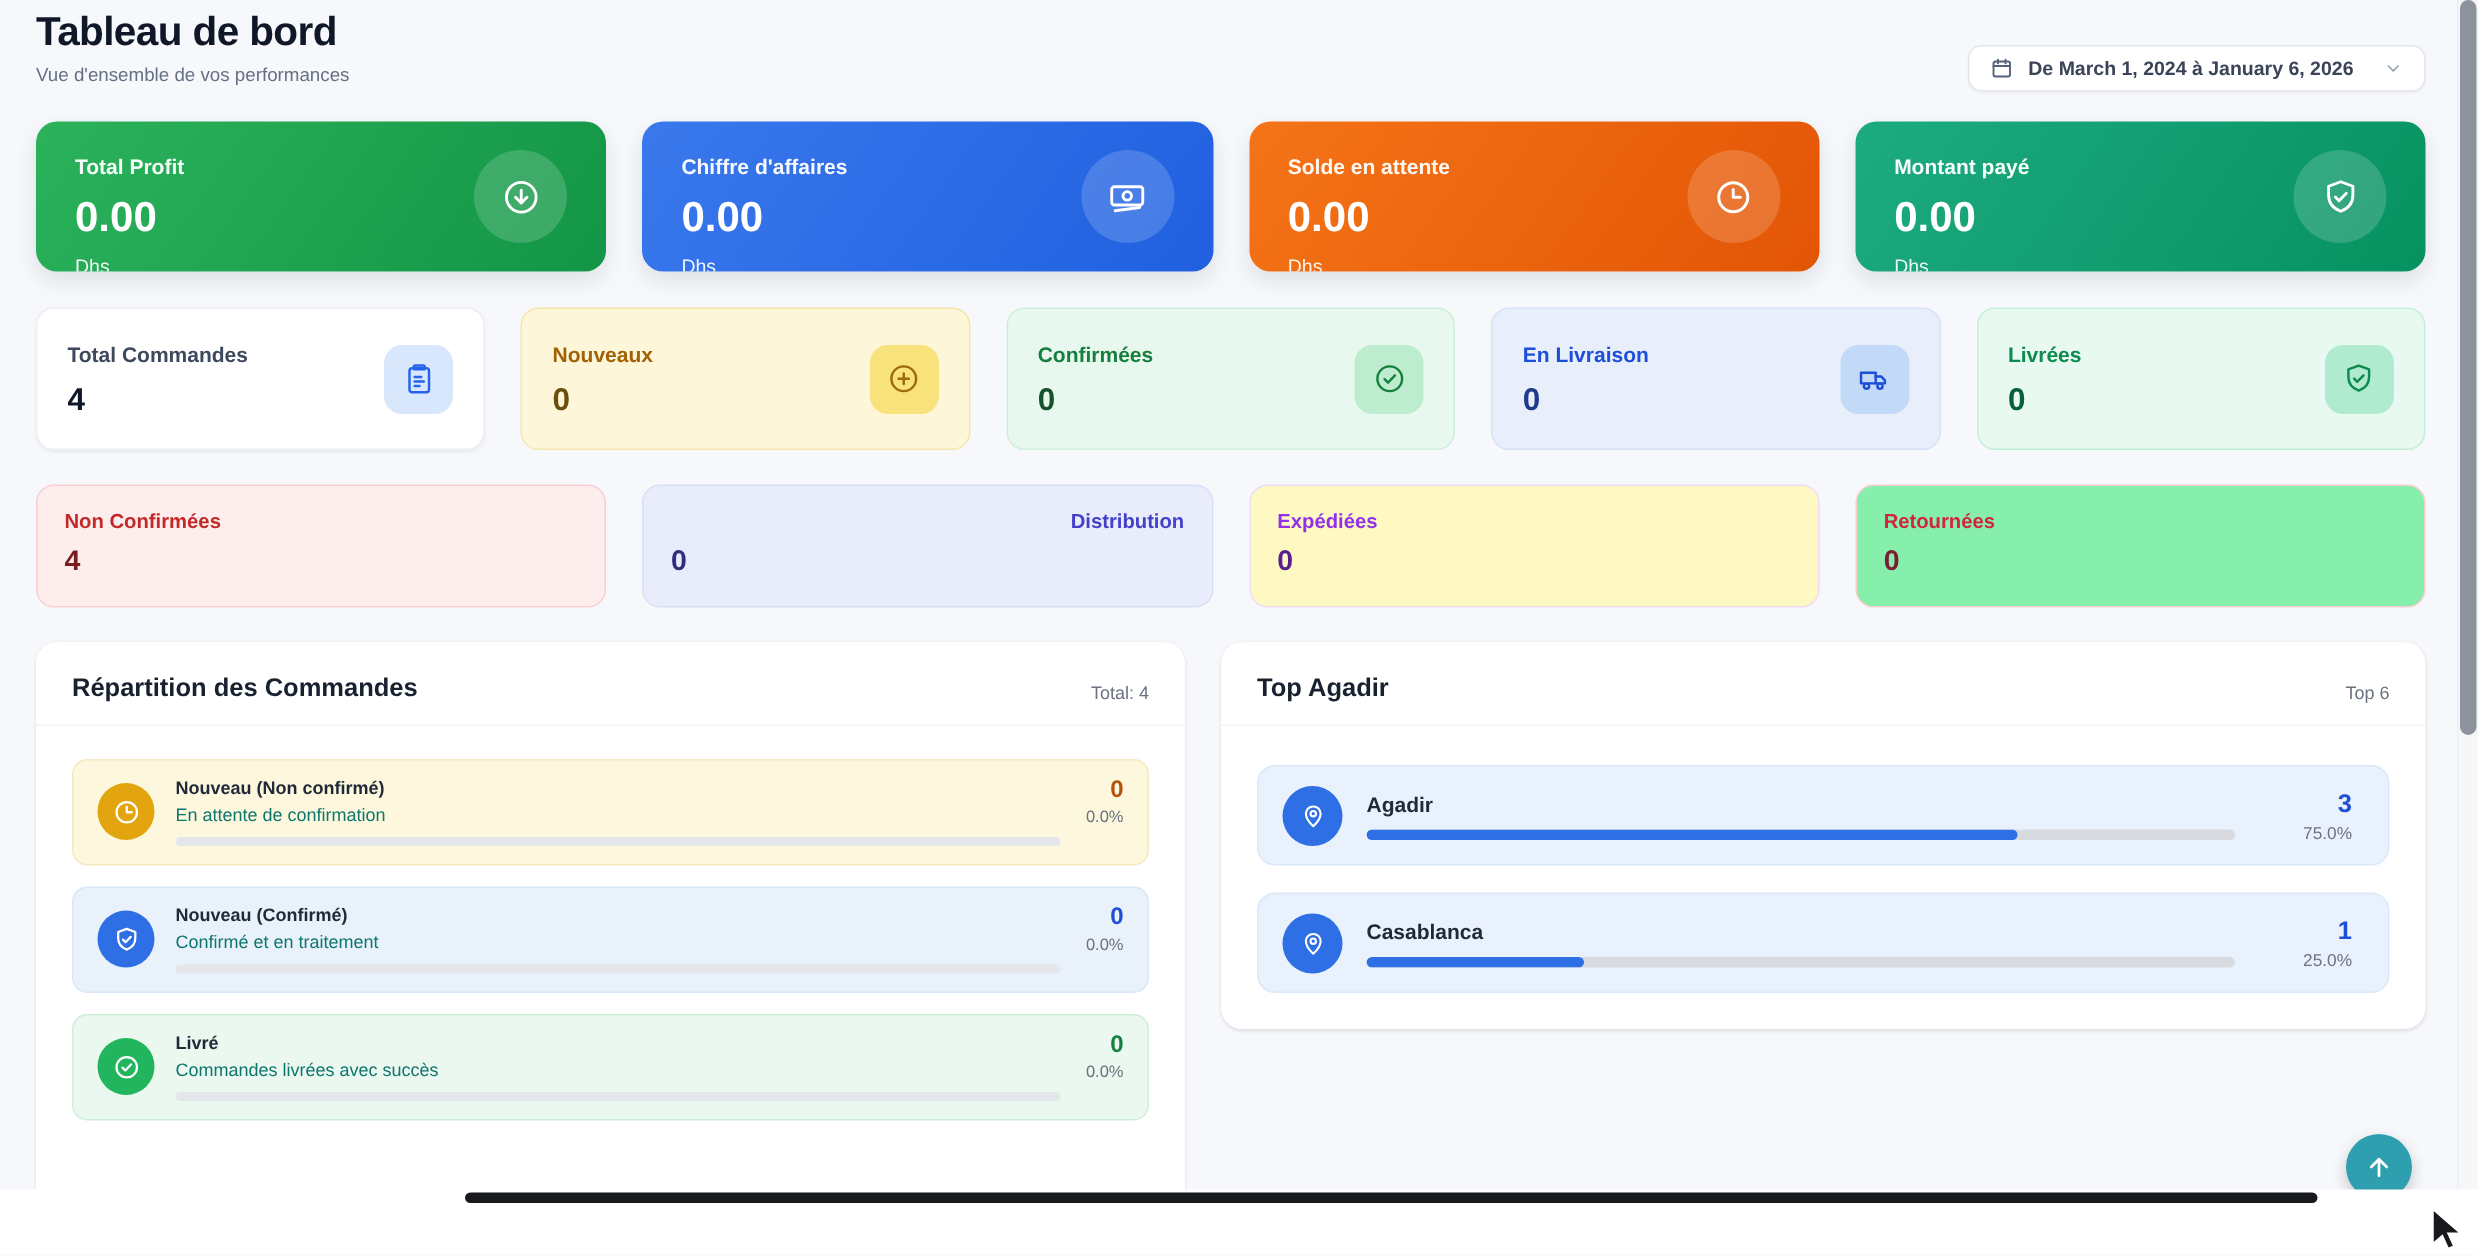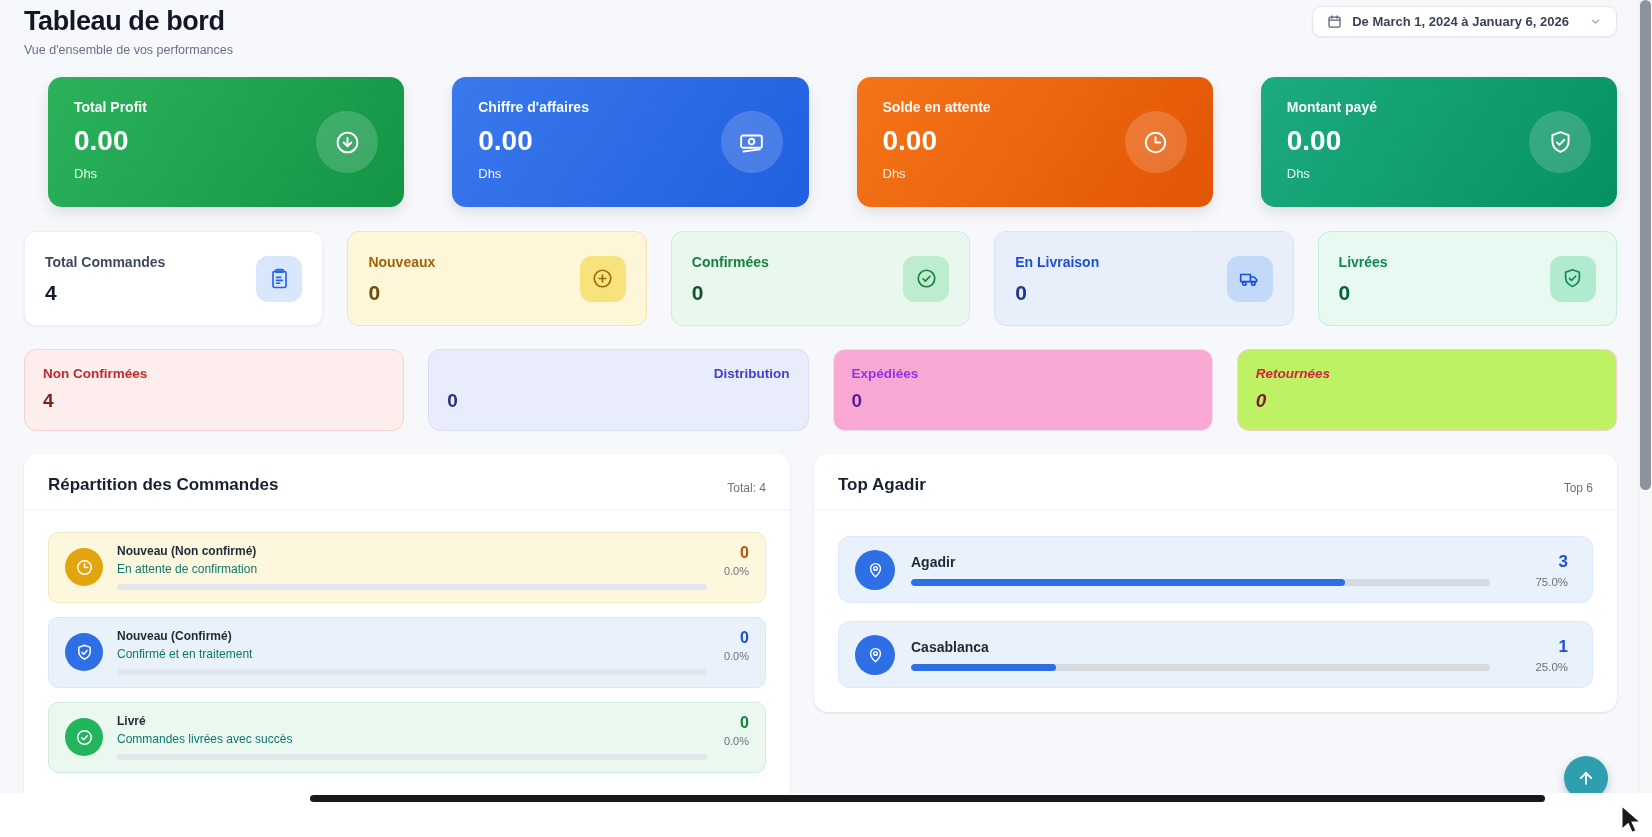--- a/index.html
+++ b/index.html
@@ -13,34 +13,34 @@
   .scroll-area {
     position:absolute; top:0; left:0; width:1638px; height:793px;
     padding:6px 21px 0 24px; overflow:hidden;
   }
 
   
   .page-header { display:flex; align-items:flex-start; }
   .page-title { font-size:27px; font-weight:800; color:#101828; letter-spacing:-0.4px; }
   .page-subtitle { font-size:12.5px; color:#667085; margin-top:6px; }
   .date-picker {
-    margin-left:auto; margin-top:0; display:flex; align-items:center; gap:10px;
+    margin-left:auto; margin-top:24px; display:flex; align-items:center; gap:10px;
     background:#fff; border:1px solid #e3e6ec; border-radius:9px;
     padding:2px 14px; height:31px; cursor:pointer;
     box-shadow:0 1px 2px rgba(16,24,40,.05);
     font-family:inherit; font-size:13px; font-weight:700; color:#3b4358;
   }
   .date-picker .cal { color:#55607a; display:flex; }
   .date-picker .chev { color:#98a2b3; display:flex; margin-left:10px; }
 
   
   .kpi-row { display:grid; grid-template-columns:repeat(4,1fr); gap:24px; margin-top:20px; }
   .kpi-card {
-    position:relative; height:130px; border-radius:14px; padding:22px 26px;
-    color:#fff; box-shadow:0 6px 14px rgba(16,24,40,.10); overflow:hidden;margin-left:24px;
+    position:relative; height:100px; border-radius:14px; padding:22px 26px;
+    color:#fff; box-shadow:0 6px 14px rgba(16,24,40,.10); overflow:hidden;
   }
   .kpi-green  { background:linear-gradient(125deg,#2cb25b 0%,#129546 100%); }
   .kpi-blue   { background:linear-gradient(125deg,#3a78ec 0%,#2060e0 100%); }
   .kpi-orange { background:linear-gradient(125deg,#f57418 0%,#e25505 100%); }
   .kpi-teal   { background:linear-gradient(125deg,#1cab80 0%,#079160 100%); }
   .kpi-label { font-size:14px; font-weight:700; color:rgba(255,255,255,.96); }
   .kpi-value { font-size:28px; font-weight:800; margin-top:10px; }
   .kpi-currency { font-size:13px; margin-top:9px; color:rgba(255,255,255,.92); }
   .kpi-icon-circle {
     position:absolute; right:26px; top:50%; transform:translateY(-50%);
@@ -79,23 +79,23 @@
 
   
   .status-row { display:grid; grid-template-columns:repeat(4,1fr); gap:24px; margin-top:23px; }
   .status-card { height:82px; border-radius:12px; padding:16px 18px; border:1px solid transparent; }
   .status-label { font-size:13.5px; font-weight:700; }
   .status-value { font-size:19px; font-weight:800; margin-top:9px; }
   .sc-red    { background:#fdeded; border-color:#f8d0d0; }
   .sc-red .status-label { color:#c32929; } .sc-red .status-value { color:#7c1d1d; }
   .sc-indigo { background:#e9edfb; border-color:#d8dff7; }
   .sc-indigo .status-label { color:#4341cb;text-align:right; } .sc-indigo .status-value { color:#312e81; }
-  .sc-purple { background:#f9a8d4; border-color:#eedcf7; }
+  .sc-purple { background:#fef9c3; border-color:#eedcf7; }
   .sc-purple .status-label { color:#9331e8; } .sc-purple .status-value { color:#5b1e8f; }
-  .sc-rose   { background:#bef264; border-color:#f8cfcc;font-style:italic; }
+  .sc-rose   { background:#86efac; border-color:#f8cfcc; }
   .sc-rose .status-label { color:#d2243f; } .sc-rose .status-value { color:#7e1c30; }
 
   
   .panels { display:grid; grid-template-columns:766px 1fr; gap:24px; margin-top:23px; align-items:start; }
   .panel {
     background:#fff; border-radius:14px;
     box-shadow:0 1px 3px rgba(16,24,40,.08), 0 1px 2px rgba(16,24,40,.04);
   }
   .panel-tall { height:520px; overflow:hidden; }
   .panel-header {

